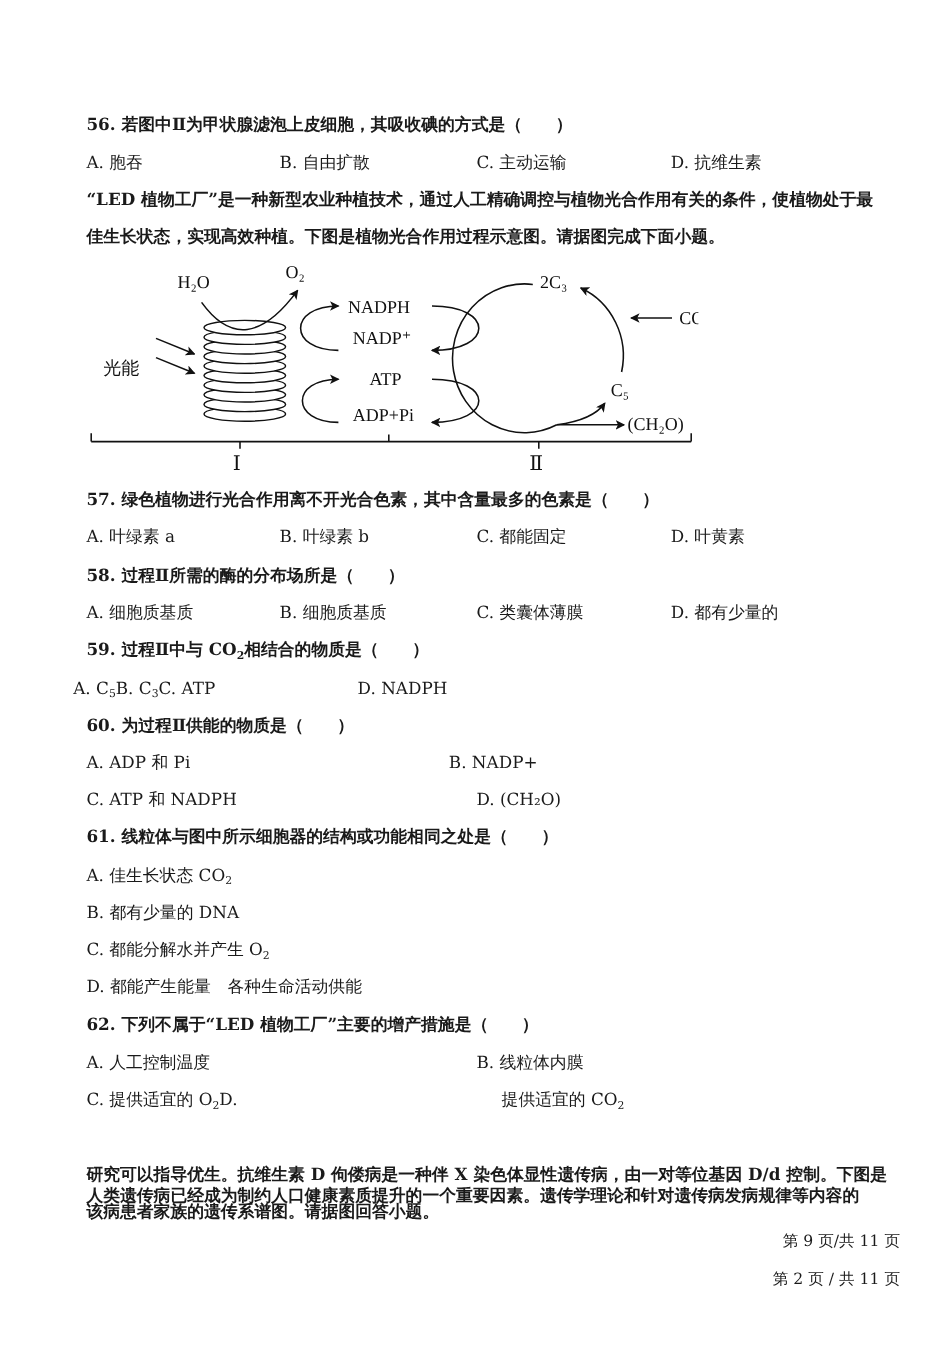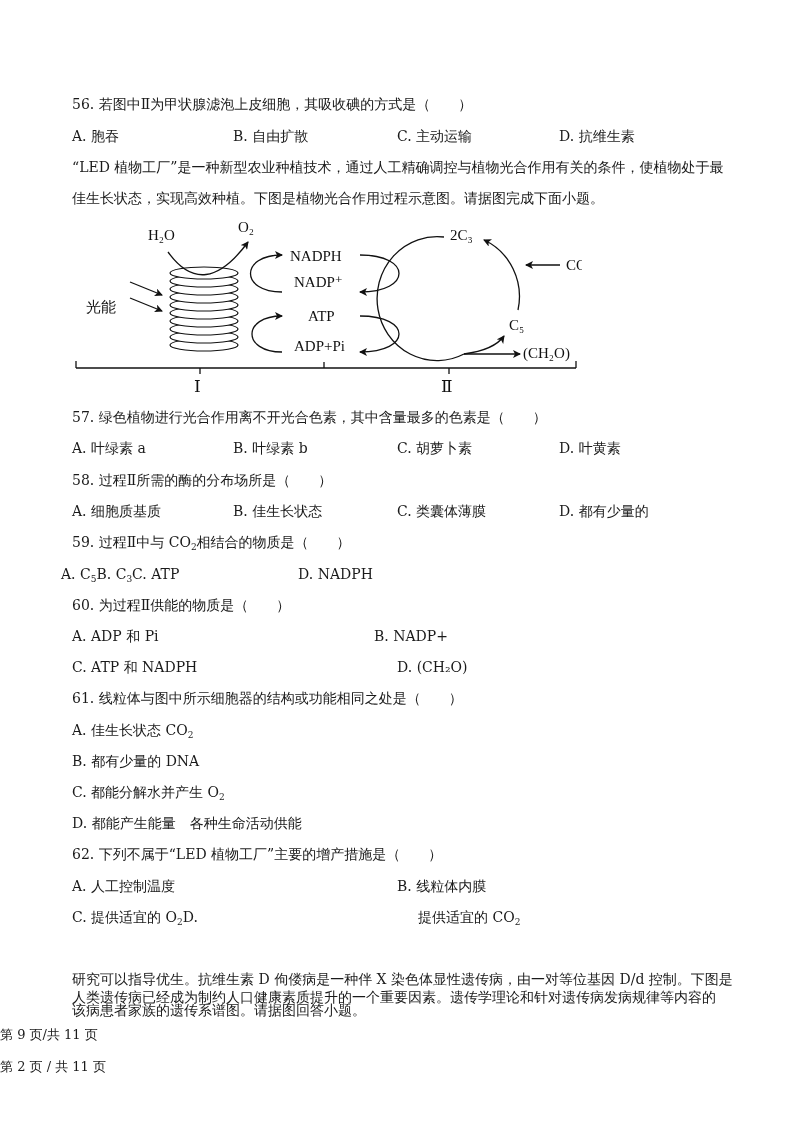--- a/index.html
+++ b/index.html
@@ -1,20 +1,20 @@
 <!DOCTYPE html>
 <html><head>
 <meta charset="utf-8">
 <style>
   html, body { margin: 0; padding: 0; background: #ffffff; }
   body { width: 793px; height: 1122px; position: relative; overflow: hidden;
          font-family: "DejaVu Serif", "Liberation Serif", serif; color: #1a1a1a; font-size: 14px; }
-  .line { position: absolute; left: 72px; white-space: nowrap; font-size: 14px; line-height: 18px; }
+  .line { position: absolute; left: 72px; white-space: nowrap; font-size: 14px; line-height: 18px; font-weight: bold; }
   .opt { position: absolute; white-space: nowrap; font-size: 14px; line-height: 18px; }
-  .ctr { position: absolute; left: 0; width: 750px; text-align: left; font-size: 13px; line-height: 18px; }
+  .ctr { position: absolute; left: 0; width: 750px; text-align: right; font-size: 13px; line-height: 18px; }
   sub { font-size: 9px; vertical-align: -3px; line-height: 0; }
   #diagram { position: absolute; left: 72px; top: 212px; width: 510px; height: 185px; }
   #diagram text { font-family: "Liberation Serif", "DejaVu Serif", serif; fill: #111; }
 </style>
 </head>
 <body>
 
 <div class="line" style="top:95px">56. 若图中Ⅱ为甲状腺滤泡上皮细胞，其吸收碘的方式是（　　）</div>
 <div class="opt" style="left:72px;top:127px">A. 胞吞</div>
 <div class="opt" style="left:233px;top:127px">B. 自由扩散</div>
@@ -81,26 +81,26 @@
     <line x1="252" y1="150" x2="252" y2="156"></line>
     <line x1="377" y1="156" x2="377" y2="162"></line>
   </g>
   <text x="122" y="180" font-size="17">Ⅰ</text>
   <text x="369" y="180" font-size="17">Ⅱ</text>
 </svg>
 
 <div class="line" style="top:408px">57. 绿色植物进行光合作用离不开光合色素，其中含量最多的色素是（　　）</div>
 <div class="opt" style="left:72px;top:439px">A. 叶绿素 a</div>
 <div class="opt" style="left:233px;top:439px">B. 叶绿素 b</div>
-<div class="opt" style="left:397px;top:439px">C. 胡萝卜素</div>
+<div class="opt" style="left:397px;top:439px">C. 都能固定</div>
 <div class="opt" style="left:559px;top:439px">D. 叶黄素</div>
 
 <div class="line" style="top:471px">58. 过程Ⅱ所需的酶的分布场所是（　　）</div>
 <div class="opt" style="left:72px;top:502px">A. 细胞质基质</div>
-<div class="opt" style="left:233px;top:502px">B. 佳生长状态</div>
+<div class="opt" style="left:233px;top:502px">B. 细胞质基质</div>
 <div class="opt" style="left:397px;top:502px">C. 类囊体薄膜</div>
 <div class="opt" style="left:559px;top:502px">D. 都有少量的</div>
 
 <div class="line" style="top:533px"><span>59. 过程Ⅱ中与 CO</span><sub>2</sub><span>相结合的物质是（　　）</span></div>
 <div class="opt" style="left:61px;top:565px"><span>A. C</span><sub>5</sub><span>B. C</span><sub>3</sub><span>C. ATP</span></div>
 <div class="opt" style="left:298px;top:565px">D. NADPH</div>
 
 <div class="line" style="top:596px">60. 为过程Ⅱ供能的物质是（　　）</div>
 <div class="opt" style="left:72px;top:627px">A. ADP 和 Pi</div>
 <div class="opt" style="left:374px;top:627px">B. NADP+</div>

